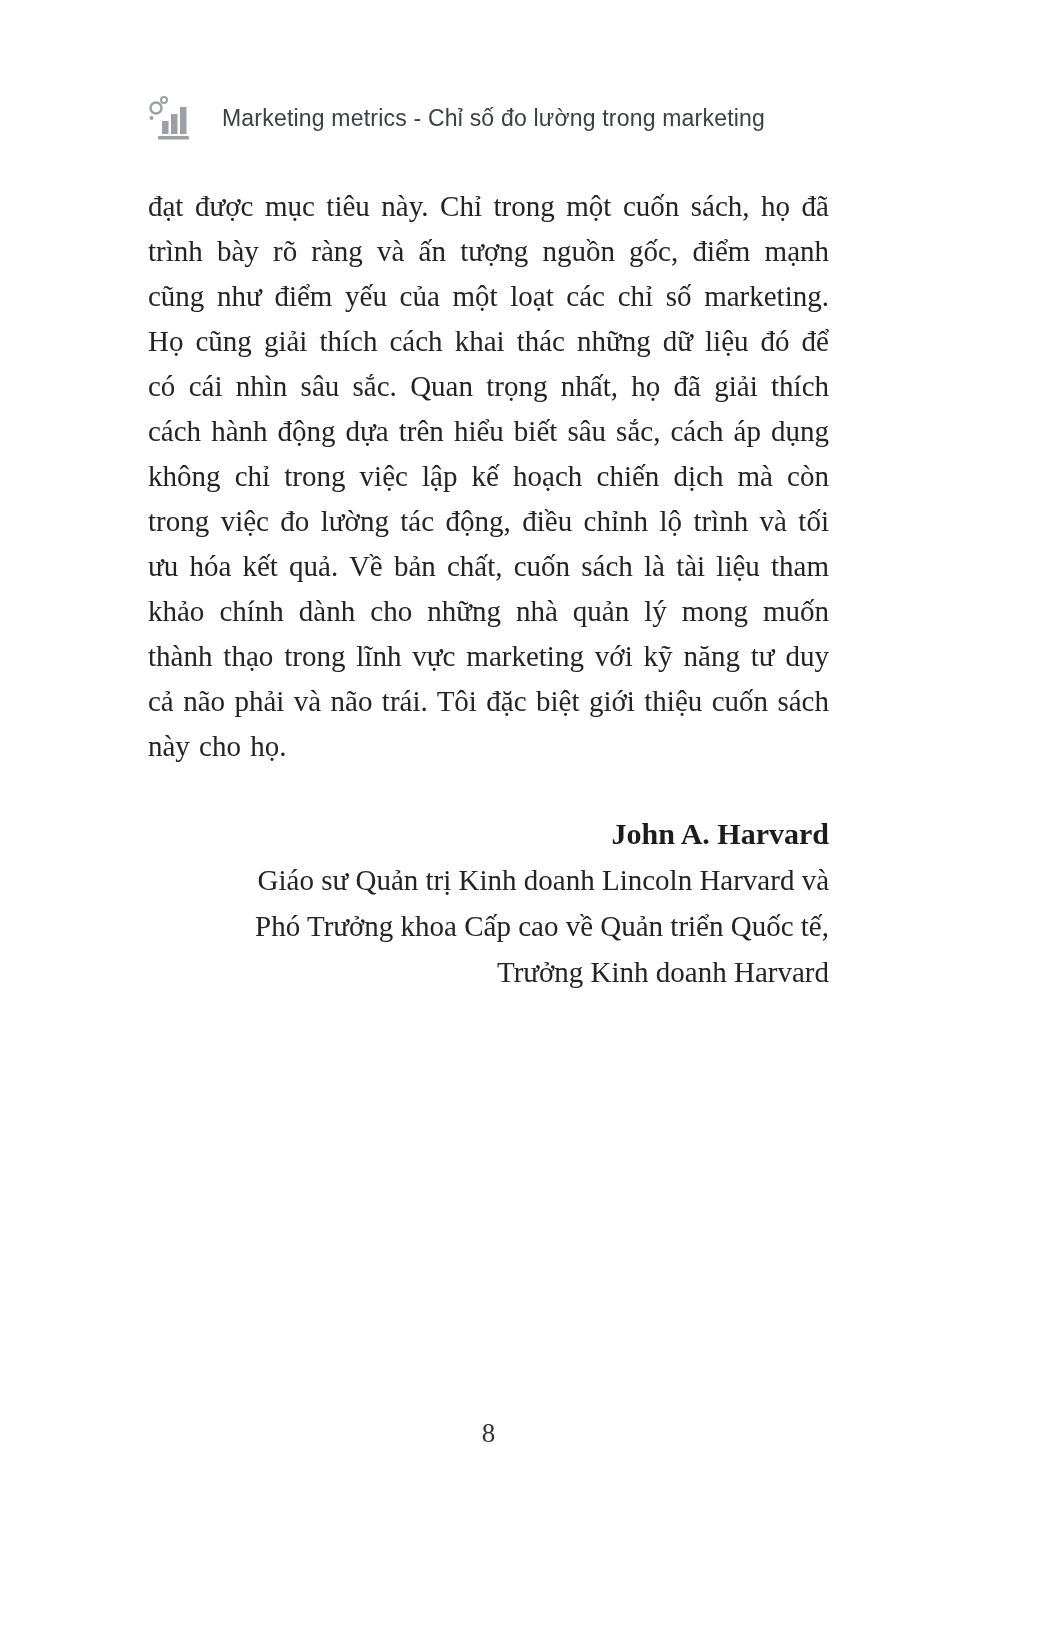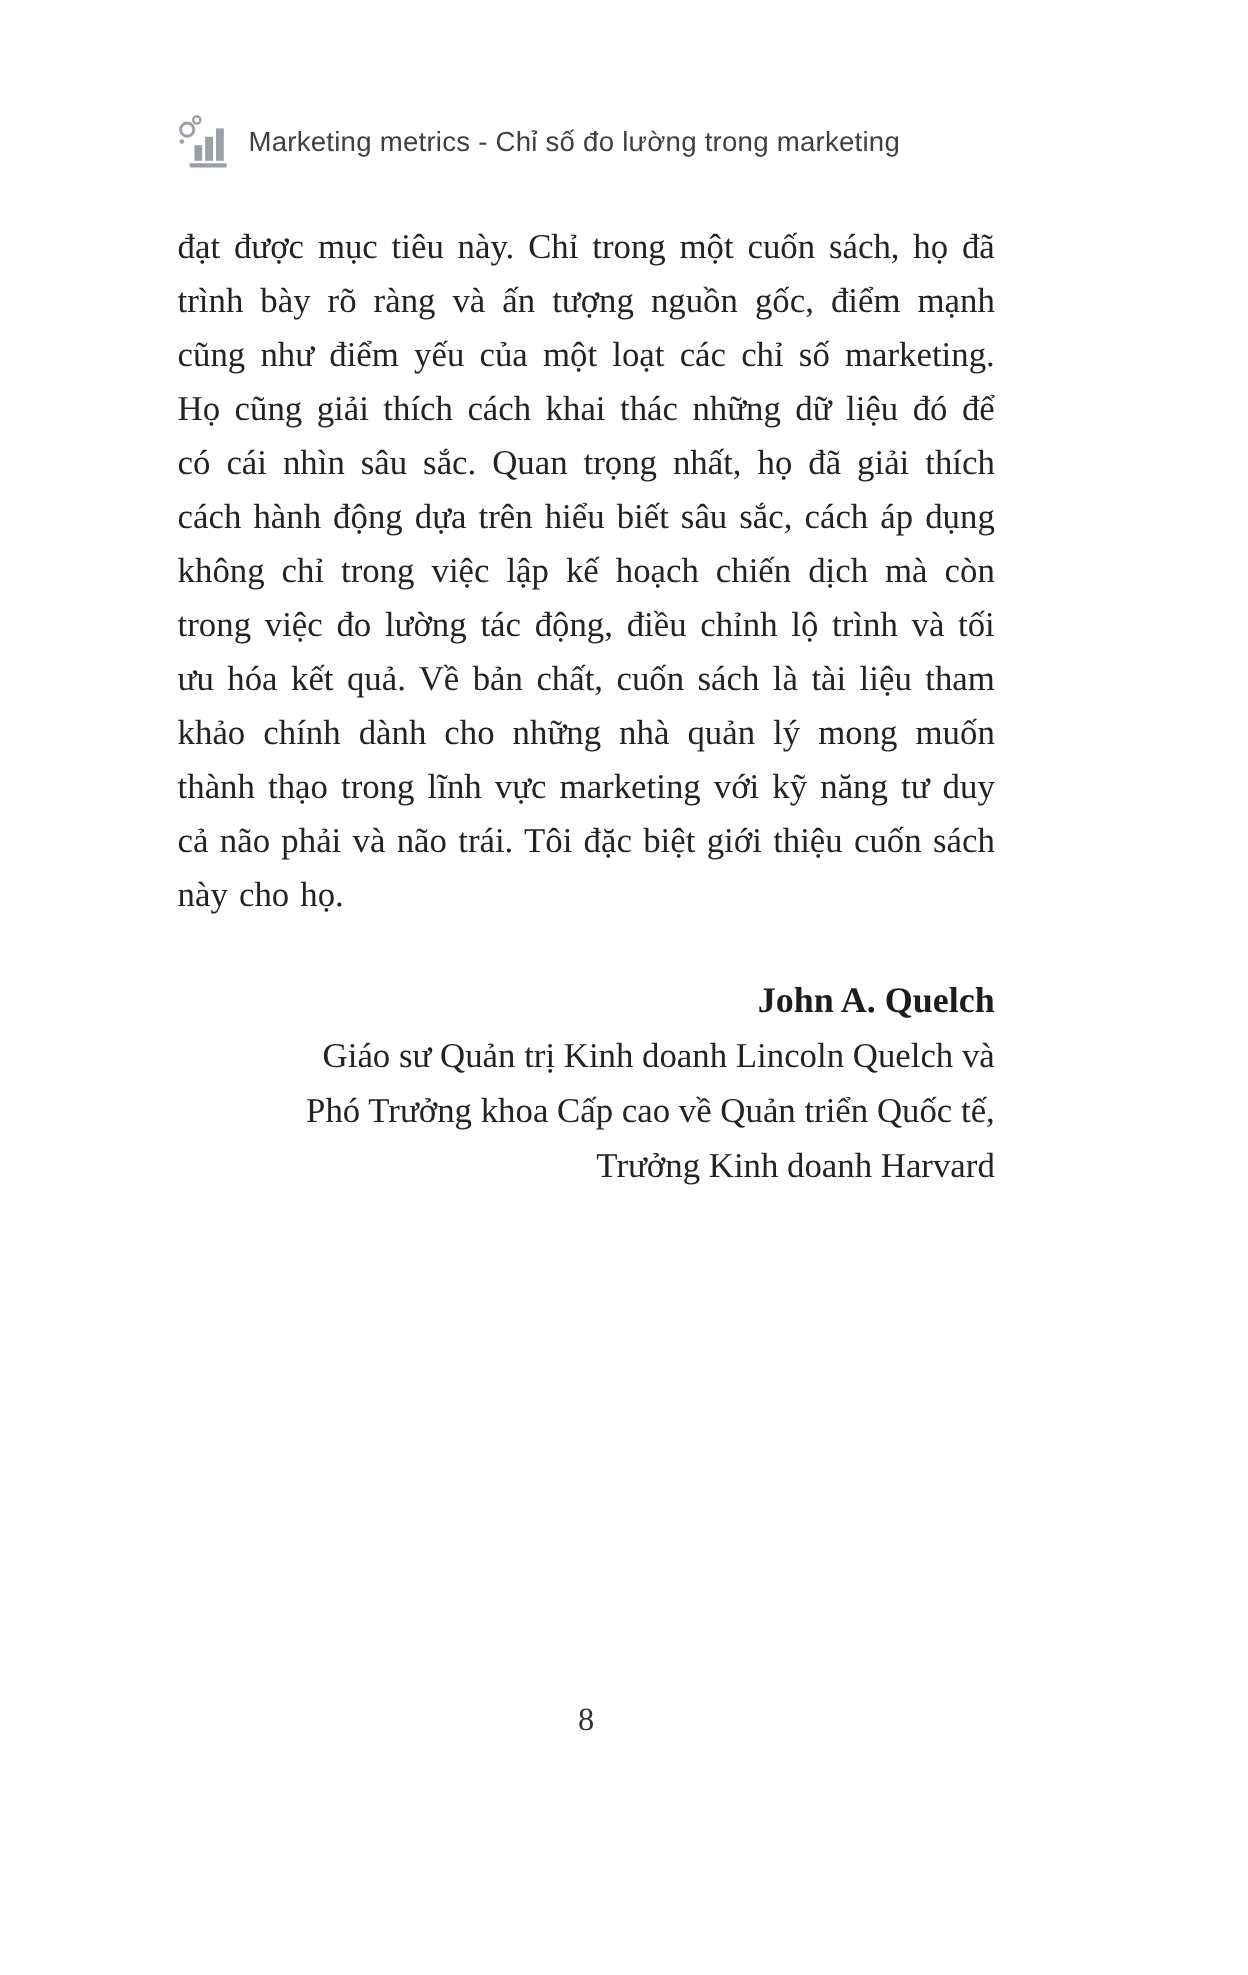--- a/index.html
+++ b/index.html
@@ -13,21 +13,21 @@
     font-family: "Liberation Serif", serif;
     color: #222222;
     overflow: hidden;
   }
   .page-header {
     position: absolute;
     top: 94px;
     left: 146px;
     display: flex;
     align-items: center;
-    gap: 13px;
+    gap: 28px;
     font-family: "Liberation Sans", sans-serif;
   }
   .header-icon {
     width: 48px;
     height: 48px;
     flex: none;
     display: flex;
     align-items: center;
     justify-content: center;
   }
@@ -96,22 +96,22 @@
         <rect x="12" y="42" width="31" height="3.5" rx="1.2" fill="#9aa0a6"></rect>
       </svg>
     </span>
     <span class="header-title">Marketing metrics - Chỉ số đo lường trong marketing</span>
   </header>
 
   <main class="content">
     <p class="body-paragraph">đạt được mục tiêu này. Chỉ trong một cuốn sách, họ đã trình bày rõ ràng và ấn tượng nguồn gốc, điểm mạnh cũng như điểm yếu của một loạt các chỉ số marketing. Họ cũng giải thích cách khai thác những dữ liệu đó để có cái nhìn sâu sắc. Quan trọng nhất, họ đã giải thích cách hành động dựa trên hiểu biết sâu sắc, cách áp dụng không chỉ trong việc lập kế hoạch chiến dịch mà còn trong việc đo lường tác động, điều chỉnh lộ trình và tối ưu hóa kết quả. Về bản chất, cuốn sách là tài liệu tham khảo chính dành cho những nhà quản lý mong muốn thành thạo trong lĩnh vực marketing với kỹ năng tư duy cả não phải và não trái. Tôi đặc biệt giới thiệu cuốn sách này cho họ.</p>
 
     <div class="signature">
-      <p class="signature-name">John A. Quelch</p>
-      <p class="signature-line">Giáo sư Quản trị Kinh doanh Lincoln Quelch và</p>
+      <p class="signature-name">John A. Harvard</p>
+      <p class="signature-line">Giáo sư Quản trị Kinh doanh Lincoln Harvard và</p>
       <p class="signature-line">Phó Trưởng khoa Cấp cao về Quản triển Quốc tế,</p>
       <p class="signature-line">Trưởng Kinh doanh Harvard</p>
     </div>
   </main>
 
   <footer class="page-footer">
     <span class="page-number">8</span>
   </footer>
 
 </div>

